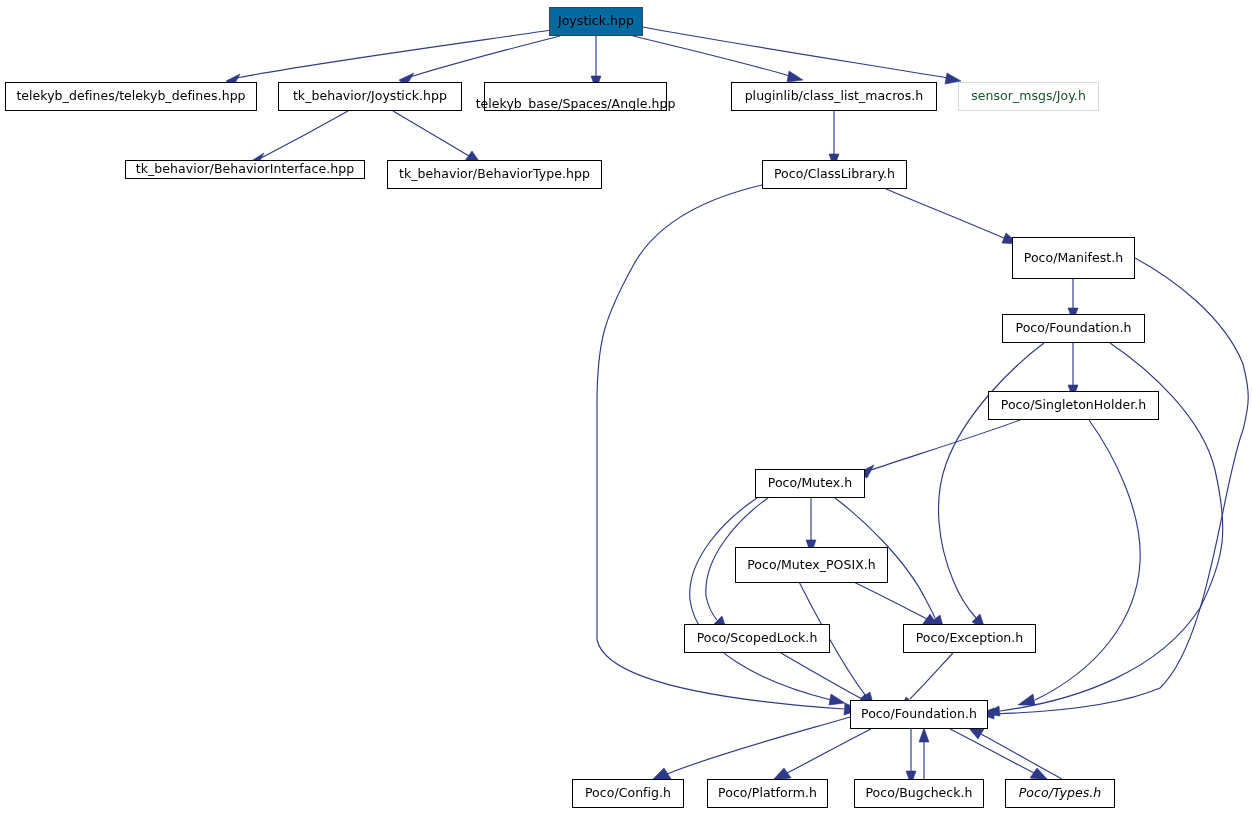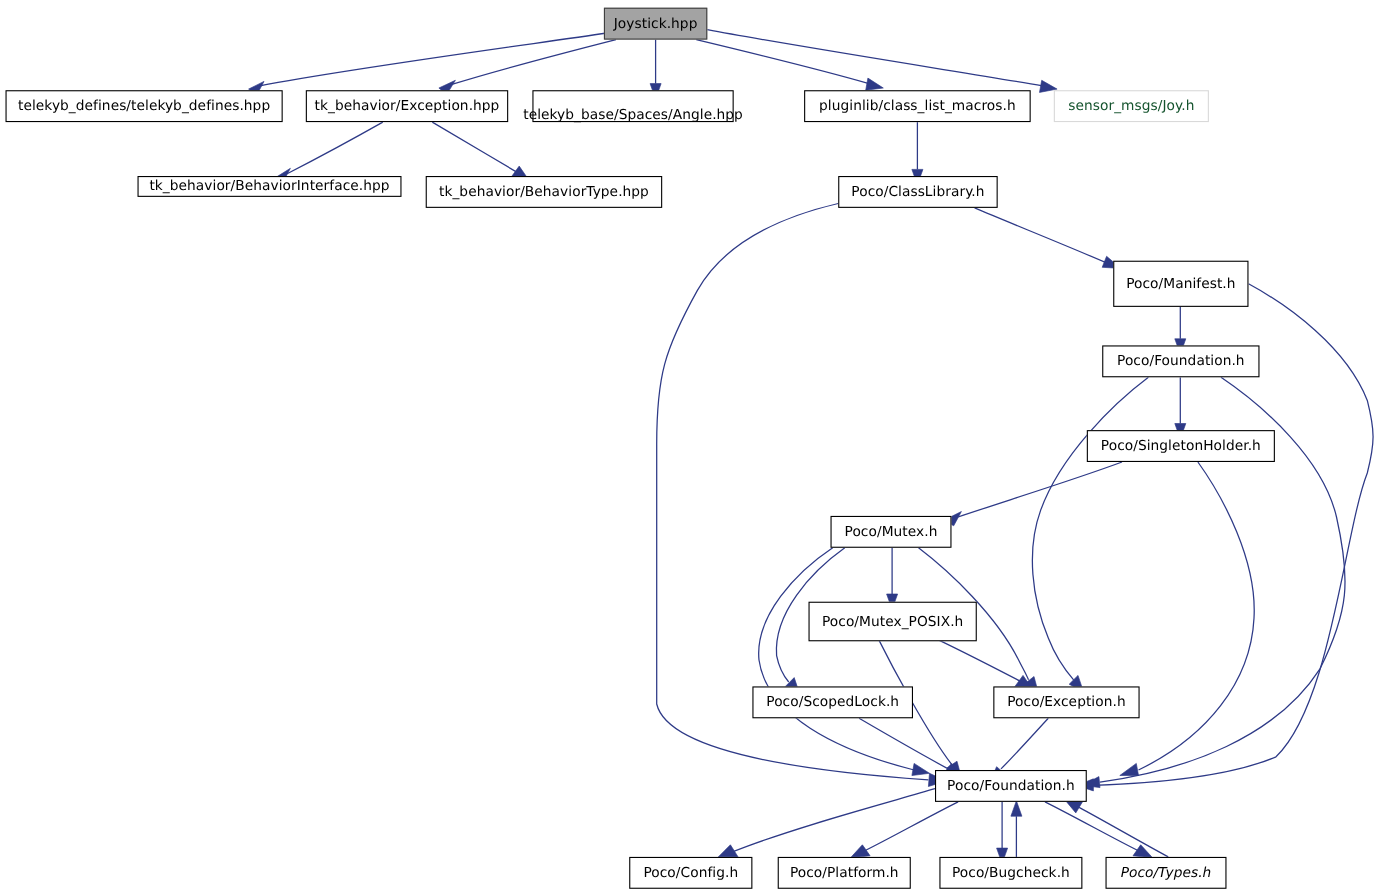--- a/index.html
+++ b/index.html
@@ -40,21 +40,21 @@
     display: flex;
     align-items: center;
     justify-content: center;
     white-space: nowrap;
     color: #000000;
     font-size: 12.5px;
     letter-spacing: 0.05px;
     line-height: 1;
   }
   .node-box.root {
-    background: #a3a3a3;
+    background: #0369a1;
     border-color: #404040;
   }
   .node-box.dim {
     border-color: #d9d9d9;
     color: #14532d;
   }
   .node-label {
     pointer-events: none;
   }
 </style>
@@ -189,21 +189,21 @@
       </g>
     </svg>
   <div id="node-layer">
       <div class="node-box root" style="left: 549px; top: 7px; width: 94px; height: 29px;">
         <span class="node-label">Joystick.hpp</span>
       </div>
       <div class="node-box" style="left: 5px; top: 82px; width: 252px; height: 29px;">
         <span class="node-label">telekyb_defines/telekyb_defines.hpp</span>
       </div>
       <div class="node-box" style="left: 278px; top: 82px; width: 184px; height: 29px;">
-        <span class="node-label">tk_behavior/Exception.hpp</span>
+        <span class="node-label">tk_behavior/Joystick.hpp</span>
       </div>
       <div class="node-box" style="left: 484px; top: 82px; width: 183px; height: 29px; align-items: flex-end;">
         <span class="node-label">telekyb_base/Spaces/Angle.hpp</span>
       </div>
       <div class="node-box" style="left: 731px; top: 82px; width: 206px; height: 29px;">
         <span class="node-label">pluginlib/class_list_macros.h</span>
       </div>
       <div class="node-box dim" style="left: 958px; top: 82px; width: 141px; height: 29px;">
         <span class="node-label">sensor_msgs/Joy.h</span>
       </div>

